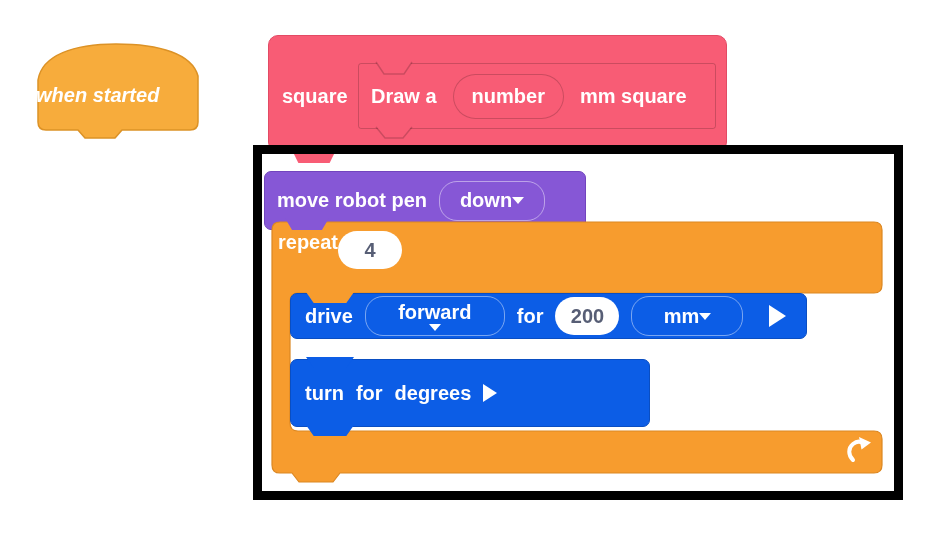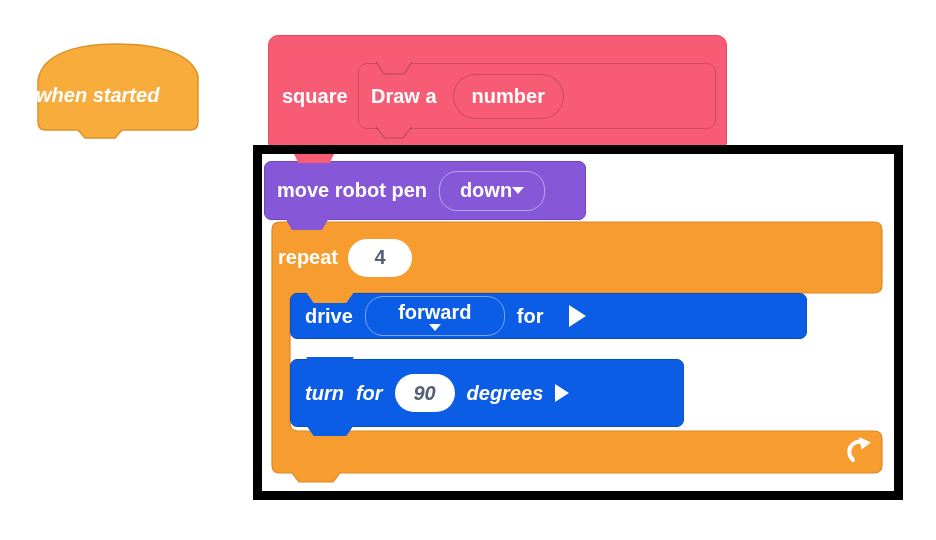--- a/index.html
+++ b/index.html
@@ -13,21 +13,21 @@
   #hat-block{left:36px;top:42px;width:164px;height:98px;z-index:2;}
   #hat-text{left:36px;top:84px;width:164px;text-align:left;z-index:3;font-style:italic;}
   
   #define-block{
     left:268px;top:35px;width:459px;height:117px;z-index:4;
     background:var(--pink);border:1px solid var(--pink-border);border-radius:10px;box-sizing:border-box;
   }
   #define-keyword{position:absolute;left:13px;top:60px;transform:translateY(-50%);}
   #proto-block{
     position:absolute;left:89px;top:27px;width:358px;height:66px;box-sizing:border-box;
-    border:1.5px solid rgba(0,0,0,0.18);border-radius:9px;
+    border:1.5px solid rgba(0,0,0,0.18);border-radius:3px;
     display:flex;align-items:center;gap:16px;padding:0 16px 0 12px;
   }
   .proto-notch{position:absolute;left:17px;overflow:visible;}
   #proto-notch-top{top:-2px;}
   #proto-notch-bottom{bottom:-11px;}
   .param-oval{
     height:45px;border-radius:23px;border:1.5px solid rgba(0,0,0,0.18);
     display:flex;align-items:center;padding:12px 18px;box-sizing:border-box;background:var(--pink);
   }
   #define-tab{left:291px;top:148px;width:46px;height:15px;background:var(--pink);z-index:6;
@@ -42,35 +42,35 @@
   .caret{width:0;height:0;border-left:6px solid transparent;border-right:6px solid transparent;
     border-top:7px solid #fff;}
   .num-oval{
     background:#fff;border-radius:19px;height:38px;display:flex;align-items:center;justify-content:center;
   }
   .num-oval span{color:var(--field-text);font-weight:700;font-size:20px;}
   .play{width:0;height:0;border-top:11px solid transparent;border-bottom:11px solid transparent;
     border-left:17px solid #fff;}
   .play.small{border-top-width:9px;border-bottom-width:9px;border-left-width:14px;}
   
-  #pen-block{left:264px;top:161px;width:322px;height:59px;z-index:5;background:var(--purple);
+  #pen-block{left:264px;top:171px;width:322px;height:59px;z-index:5;background:var(--purple);
     border:1px solid var(--purple-border);gap:12px;padding:0 12px;}
   #pen-tab{left:285px;top:218px;width:44px;height:12px;background:var(--purple);z-index:6;}
   
   #repeat-shape{left:264px;top:222px;z-index:5;}
-  #repeat-topbar{left:264px;top:222px;width:618px;height:71px;z-index:5;display:flex;align-items:center;
-    gap:10px;padding:9px 14px;box-sizing:border-box;}
+  #repeat-topbar{left:264px;top:222px;width:618px;height:71px;z-index:5;display:flex;align-items:flex-start;
+    padding:9px 14px;box-sizing:border-box;}
   #repeat-inner-tab{left:306px;top:292px;width:48px;height:11px;background:var(--control-orange);z-index:8;}
   #loop-arrow{left:845px;top:436px;z-index:6;}
   
   #drive-block{left:290px;top:293px;width:517px;height:46px;z-index:7;background:var(--blue);
     border:1px solid var(--blue-border);gap:12px;padding:0 14px;}
   #drive-tab{left:306px;top:357px;width:48px;height:11px;background:var(--blue);z-index:8;}
-  #turn-block{left:290px;top:359px;width:394px;height:68px;z-index:7;background:var(--blue);
-    border:1px solid var(--blue-border);gap:12px;padding:0 14px;font-style:italic;}
+  #turn-block{left:290px;top:359px;width:360px;height:68px;z-index:7;background:var(--blue);
+    border:1px solid var(--blue-border);gap:12px;padding:0 14px;}
   #turn-tab{left:306px;top:425px;width:48px;height:11px;background:var(--blue);z-index:8;}
   #dd-forward{width:140px;flex-direction:column;}
   #dd-mm{width:112px;}
   #dd-right{width:108px;}
   #dd-down{width:106px;}
   #oval-200{width:64px;}
   #oval-90{width:60px;}
   #oval-4{width:64px;}
   
   #highlight-frame{left:253px;top:145px;width:650px;height:355px;border:9px solid var(--frame-black);
@@ -89,20 +89,21 @@
   <span id="define-keyword" class="block-label">square</span>
   <div id="proto-block">
     <svg id="proto-notch-top" class="proto-notch" width="36" height="14" viewBox="0 0 36 14">
       <polygon points="0,0 36,0 28,12 8,12" fill="var(--pink)"></polygon>
       <path d="M0,0 L8,12 L28,12 L36,0" fill="none" stroke="rgba(0,0,0,0.18)" stroke-width="1.5"></path>
     </svg>
     <span class="block-label">Draw a</span>
     <div class="param-oval">
       <span class="block-label">number</span>
     </div>
+    <span class="block-label">mm square</span>
     <svg id="proto-notch-bottom" class="proto-notch" width="36" height="13" viewBox="0 0 36 13">
       <polygon points="0,0 36,0 27,12 9,12" fill="var(--pink)"></polygon>
       <path d="M0,1 L9,12 L27,12 L36,1" fill="none" stroke="rgba(0,0,0,0.18)" stroke-width="1.5"></path>
     </svg>
   </div>
 </div>
 <div id="define-tab" class="abs"></div>
 
 <div id="pen-block" class="abs stack">
   <span class="block-label">move robot pen</span>
@@ -128,28 +129,32 @@
   <polygon points="14,1 26,6.5 16.5,13.5" fill="#fff"></polygon>
 </svg>
 
 <div id="drive-block" class="abs stack">
   <span class="block-label">drive</span>
   <div id="dd-forward" class="dropdown">
     <span class="block-label">forward</span>
     <span class="caret"></span>
   </div>
   <span class="block-label">for</span>
+  <div id="oval-200" class="num-oval">
+    <span>200</span>
+  </div>
+  <div id="dd-mm" class="dropdown">
+    <span class="block-label">mm</span>
+    <span class="caret"></span>
+  </div>
   <span class="play" style="margin-left:14px;"></span>
 </div>
 <div id="drive-tab" class="abs tab"></div>
 
 <div id="turn-block" class="abs stack">
   <span class="block-label">turn</span>
   <span class="block-label">for</span>
-  <div id="oval-90" class="num-oval">
-    <span>90</span>
-  </div>
   <span class="block-label">degrees</span>
   <span class="play small"></span>
 </div>
 <div id="turn-tab" class="abs tab"></div>
 
 <div id="highlight-frame" class="abs"></div>
 
 </body></html>

